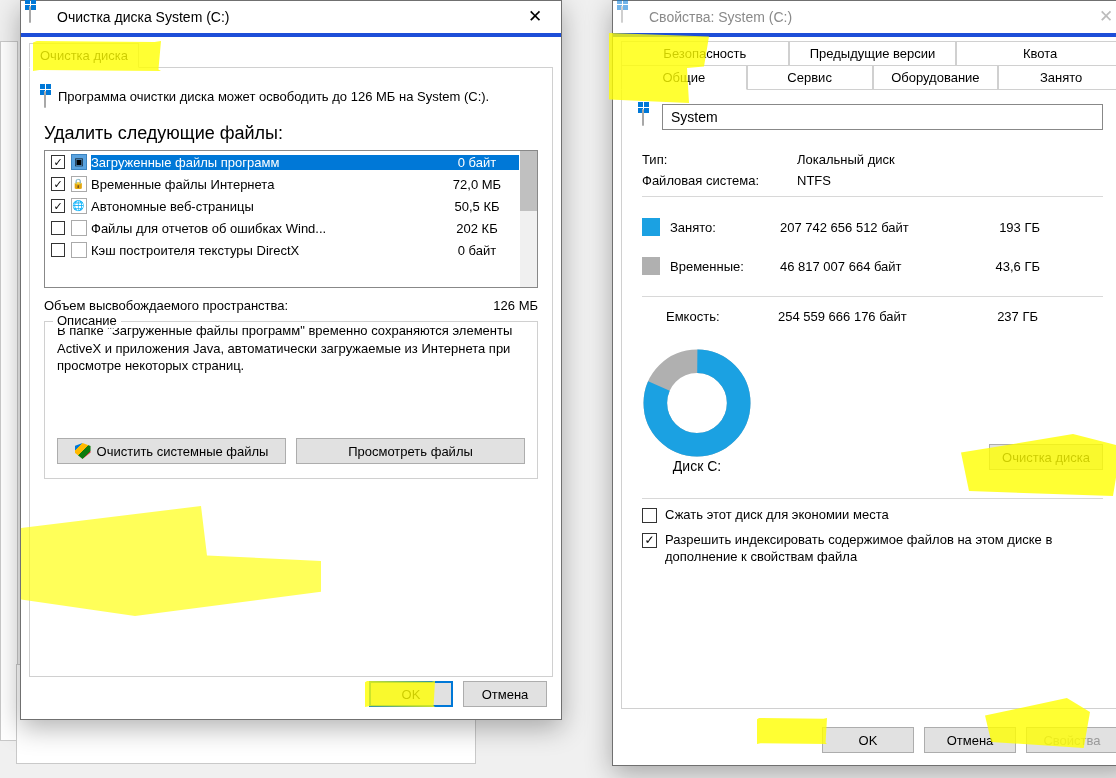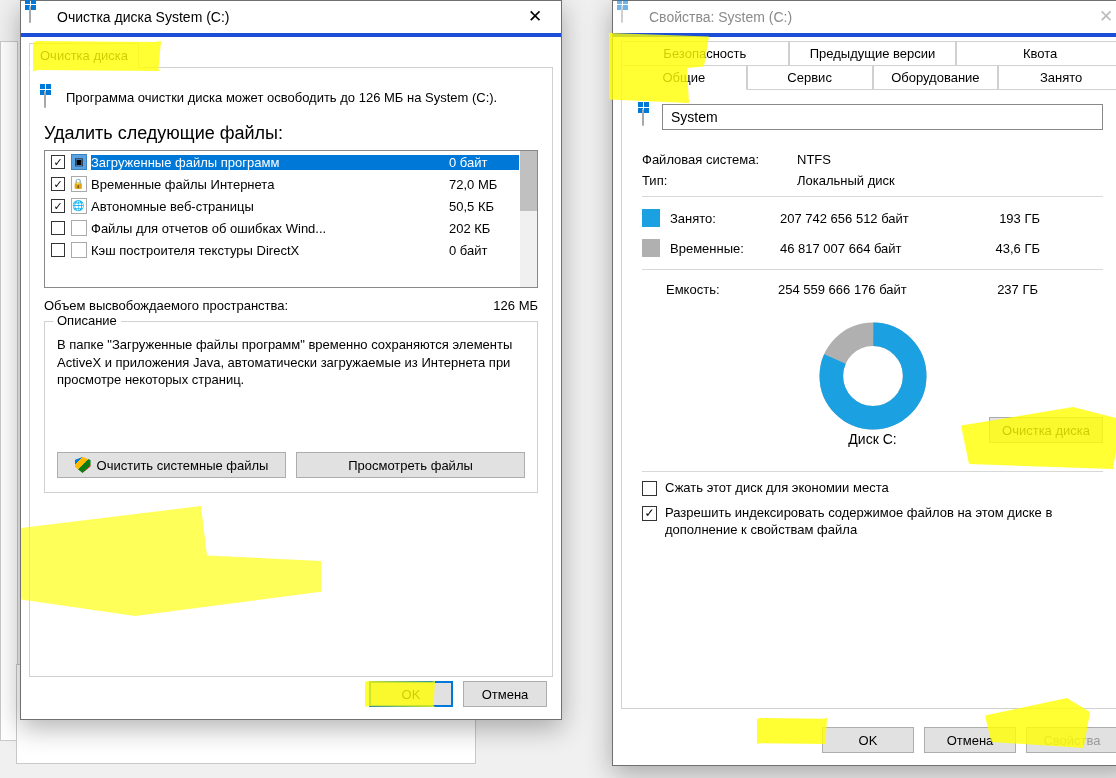--- a/index.html
+++ b/index.html
@@ -17,65 +17,65 @@
 .tab.active{border-bottom:1px solid #fff;position:relative;z-index:2}
 .tabrow{display:flex;width:100%}
 .body{padding:10px 14px}
 .hl{position:absolute;background:rgba(255,255,0,.8);pointer-events:none;z-index:5}
 .rough{clip-path:polygon(0 5%,3% 0,95% 3%,100% 0,98% 95%,100% 100%,5% 97%,0 100%)}
 .disk-icon{display:inline-block;position:relative}
 .disk-icon .base{width:30px;height:14px;background:#d8d8d8;border:1px solid #a8a8a8;border-radius:2px;position:relative}
 .disk-icon .logo{position:absolute;top:-8px;left:-4px;width:12px;height:12px}
 .winlogo{display:grid;grid-template-columns:5px 5px;grid-template-rows:5px 5px;gap:1px}
 .winlogo span{background:#0078d7}
-.info-row{display:flex;align-items:flex-end;gap:20px;margin:10px 0 16px 0}
+.info-row{display:flex;align-items:center;gap:12px;margin:10px 0 16px 0}
 .info-text{font-size:13px;line-height:1.4}
 .label{font-size:18px;margin-bottom:6px}
 .listbox{border:1px solid #888;height:138px;overflow:hidden;position:relative;background:#fff}
 .listbox .scrollbar{position:absolute;right:0;top:0;width:17px;height:100%;background:#f0f0f0}
 .listbox .thumb{position:absolute;right:0;top:0;width:17px;height:60px;background:#c0c0c0}
 .li{display:flex;align-items:center;height:22px;padding-right:18px}
 .li .cb{width:14px;height:14px;border:1px solid #333;margin:0 6px;display:flex;align-items:center;justify-content:center;font-size:11px;line-height:1}
 .li .ficon{width:16px;height:16px;margin-right:4px;border:1px solid #aaa;background:#fff;position:relative;font-size:10px;text-align:center;line-height:14px}
 .li .name{flex:1;white-space:nowrap;overflow:hidden;text-overflow:ellipsis}
-.li .size{width:70px;text-align:left;padding-right:14px}
+.li .size{width:70px;text-align:center;padding-right:14px}
 .li.sel .name,.li.sel .size{background:#0078d7;color:#fff}
 .li.sel .ficon{background:#5aa3e0;border-color:#3a83c0}
 .total{display:flex;margin:10px 0 8px 0}
 .total .l{flex:1}
 .total .v{width:80px;text-align:right}
-.group{border:1px solid #d0d0d0;padding:14px 12px 14px 12px;position:relative;margin-top:8px}
+.group{border:1px solid #d0d0d0;padding:0 12px 14px 12px;position:relative;margin-top:8px}
 .group .legend{position:absolute;top:-9px;left:8px;background:#fff;padding:0 4px;font-size:13px}
 .desc{font-size:13px;line-height:1.35;min-height:80px}
 .btnrow{display:flex;gap:10px;margin-top:36px}
 .btn{border:1px solid #adadad;background:#e1e1e1;padding:3px 12px;cursor:pointer;font-size:13px;min-height:26px;display:inline-flex;align-items:center;justify-content:center}
 .btn.primary{border:2px solid #0078d7}
 .shield{width:16px;height:16px;margin-right:6px;display:inline-block;background:linear-gradient(135deg,#0078d7 0 25%,#ffb900 25% 50%,#107c10 50% 75%,#d13438 75% 100%);clip-path:polygon(50% 0,100% 18%,100% 60%,50% 100%,0 60%,0 18%)}
 .footer{position:absolute;bottom:12px;right:14px;display:flex;gap:10px}
 .sep{border-top:1px solid #d8d8d8;margin:8px 0}
 
 .t2row1 .tab{flex:1}
 .t2row2 .tab{flex:1}
 .props{padding:14px 20px}
 .drive-head{display:flex;align-items:center;gap:18px;margin-bottom:22px}
 .name-input{flex:1;border:1px solid #888;height:26px;padding:0 8px;font-size:14px}
 .kv{display:flex;margin:6px 0}
 .kv .k{width:155px}
-.legendrow{display:flex;align-items:center;margin:12px 0}
+.legendrow{display:flex;align-items:center;margin:21px 0}
 .sw{width:18px;height:18px;margin-right:10px}
 .sw.used{background:#1ba1e2}
 .sw.free{background:#b0b0b0}
 .legendrow .k{width:110px}
 .legendrow .v1{width:190px}
 .legendrow .v2{width:70px;text-align:right}
 .caprow{display:flex;margin:12px 0 8px 24px}
 .caprow .k{width:112px}
 .caprow .v1{width:190px}
 .caprow .v2{width:70px;text-align:right}
-.piewrap{display:flex;align-items:flex-end;justify-content:center;gap:60px;margin:24px 0 10px 0;position:relative}
+.piewrap{display:flex;align-items:flex-end;gap:60px;margin:24px 0 10px 0;position:relative}
 .donut{width:110px;height:110px;display:block}
 .disklabel{text-align:center;font-size:14px;flex-basis:110px}
 .cleanbtn{position:absolute;right:0;bottom:4px}
 .checkline{display:flex;align-items:flex-start;gap:8px;margin:8px 0;font-size:13px;line-height:1.3}
 .checkline .cb{width:15px;height:15px;border:1px solid #333;flex-shrink:0;display:flex;align-items:center;justify-content:center;font-size:12px;margin-top:1px}
 .w2 .footer .btn{min-width:92px}
 .btn.disabled{color:#9a9a9a}
 .bg-frag{position:absolute;border:1px solid #c9c9c9;background:#fff}
 </style>
 </head>
@@ -225,26 +225,26 @@
             <span></span>
             <span></span>
             <span></span>
           </span>
         <span class="base" style="width:40px;height:18px"></span>
       </span>
       <input class="name-input" value="System" style="">
     </div>
 
     <div class="kv">
+        <span class="k">Тип:</span>
+        <span>Локальный диск</span>
+      </div>
+    <div class="kv">
         <span class="k">Файловая система:</span>
         <span>NTFS</span>
-      </div>
-    <div class="kv">
-        <span class="k">Тип:</span>
-        <span>Локальный диск</span>
       </div>
     <div class="sep"></div>
 
     <div class="legendrow">
       <span class="sw used"></span>
       <span class="k">Занято:</span>
       <span class="v1">207 742 656 512 байт</span>
       <span class="v2">193 ГБ</span>
     </div>
     <div class="legendrow">

